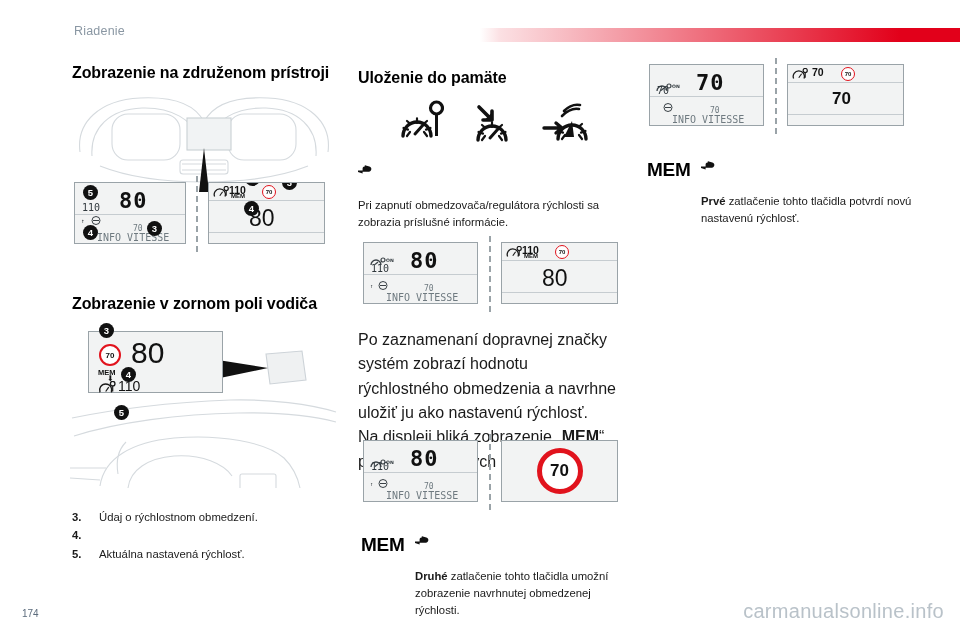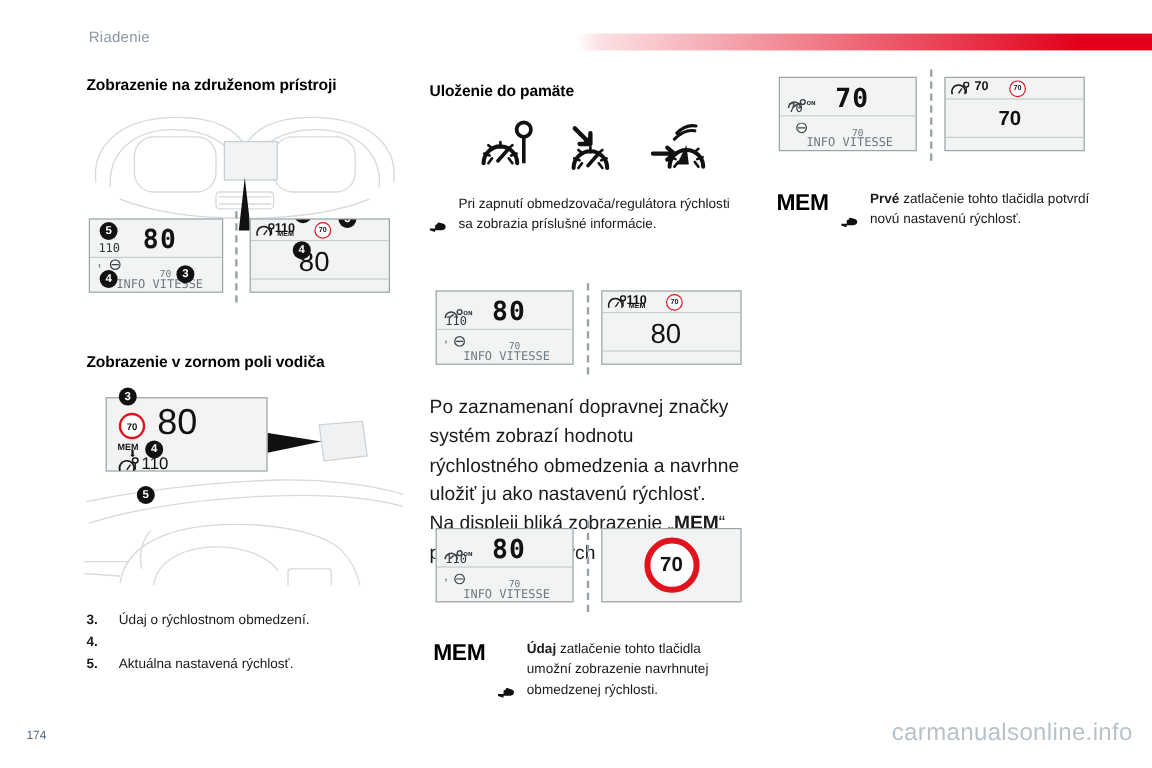--- a/index.html
+++ b/index.html
@@ -22,32 +22,32 @@
     font-family: "Liberation Sans", sans-serif;
   }
 
   
   .col { position: absolute; top: 0; }
   .col-left   { left: 72px;  width: 265px; }
   .col-mid    { left: 358px; width: 265px; }
   .col-right  { left: 644px; width: 270px; }
 
   h2.sec-title {
-    font-size: 13px; font-weight: bold; color: #000;
+    font-size: 16px; font-weight: bold; color: #000;
     letter-spacing: -0.1px; line-height: 1.25;
   }
 
   
   .body-text {
     font-size: 16px; color: #1a1a1a; line-height: 1.52;
   }
   .body-text b { font-weight: bold; }
 
   
-  .bullet-row { display: flex; align-items: flex-end; gap: 10px; }
+  .bullet-row { display: flex; align-items: flex-start; gap: 21px; flex-direction: column; }
   .hand-icon {
     flex: 0 0 auto; width: 14px; height: 12px; margin-top: 2px;
     color: #000;
   }
   .hand-icon svg { display: block; }
   .bullet-text { font-size: 11.3px; color:#1a1a1a; line-height: 1.52; }
 
   
   .num-list { }
   .num-row { display: flex; align-items: baseline; font-size: 11.3px; line-height: 1.62; color:#1a1a1a;}
@@ -359,21 +359,21 @@
     </div>
 
     <div class="mem-label" style="position:absolute; left:3px; top:534px;">MEM</div>
     <div class="bullet-row" style="position:absolute; left:57px; top:533px; width:205px;">
       <span class="hand-icon">
         <svg width="14" height="11" viewBox="0 0 14 11">
           <path d="M0,6.4 L4.6,6.4 L4.6,4.4 C4.6,3.2 5.6,2.6 6.6,2.9 C6.2,2.1 6.8,1.2 7.8,1.4 L11.4,2.5 C12.9,3.0 13.6,4.2 13.3,5.5 C13.0,7.0 11.6,7.8 10.0,7.8 L4.6,7.8 L4.6,9.4 L0,7.9 Z" fill="#111"></path>
         </svg>
       </span>
       <span class="bullet-text">
-        <b>Údaj</b><span> zatlačenie tohto tlačidla umožní zobrazenie navrhnutej obmedzenej rýchlosti.</span>
+        <b>Druhé</b><span> zatlačenie tohto tlačidla umožní zobrazenie navrhnutej obmedzenej rýchlosti.</span>
       </span>
     </div>
   </div>
 
   <div class="col col-right">
 
     <div class="lcd" style="position:absolute; left:5px; top:64px; width:115px; height:62px;">
       <div class="lcd-row-sep" style="top:31px;"></div>
       <div style="position:absolute; left:6px; top:14px;">
         <svg width="26" height="10" viewBox="0 0 26 10">

